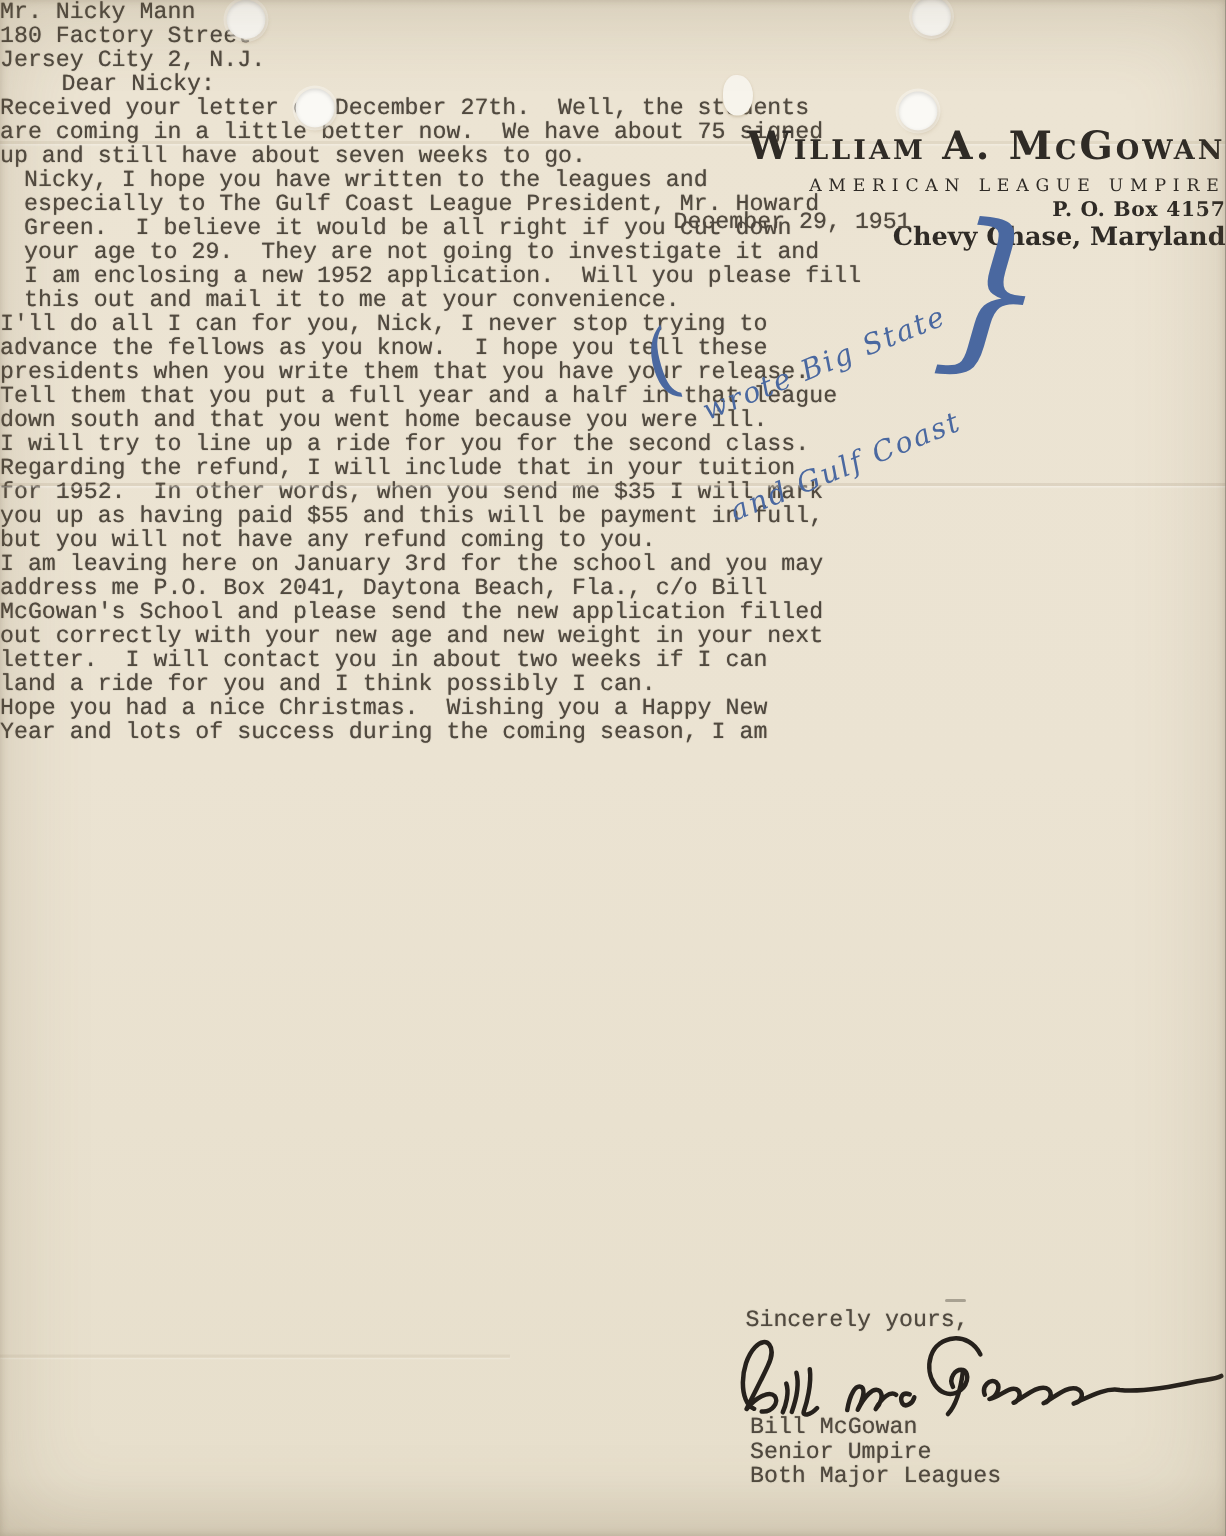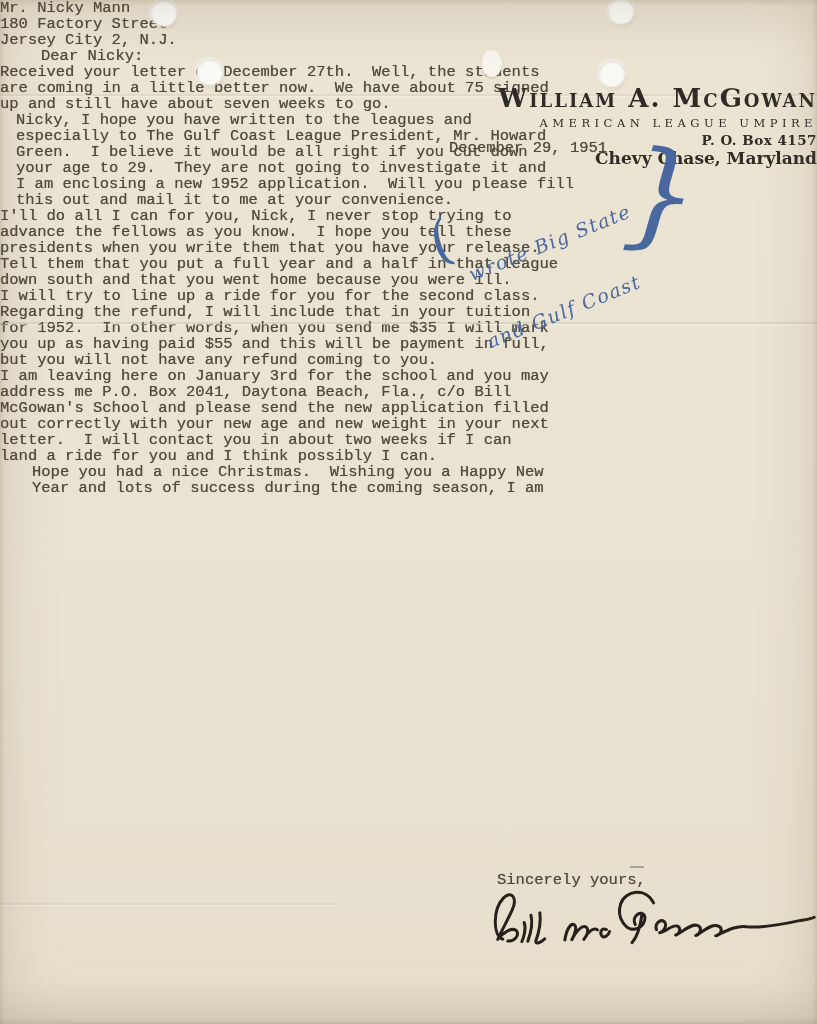--- a/index.html
+++ b/index.html
@@ -105,31 +105,34 @@
 Regarding the refund, I will include that in your tuition
 for 1952.  In other words, when you send me $35 I will mark
 you up as having paid $55 and this will be payment in full,
 but you will not have any refund coming to you.</div>
     <div class="typed block para" style="position:static;">I am leaving here on January 3rd for the school and you may
 address me P.O. Box 2041, Daytona Beach, Fla., c/o Bill
 McGowan's School and please send the new application filled
 out correctly with your new age and new weight in your next
 letter.  I will contact you in about two weeks if I can
 land a ride for you and I think possibly I can.</div>
-    <div class="typed block para" style="position:static;padding-left:32px;">Hope you had a nice Christmas.  Wishing you a Happy New
+    <div class="typed block para" style="position:static;">Hope you had a nice Christmas.  Wishing you a Happy New
 Year and lots of success during the coming season, I am</div>
   </div>
 
   <div class="typed" id="closing">Sincerely yours,</div>
   <div id="stray-mark"></div>
 
   <svg id="signature" viewBox="0 0 334 66" aria-label="Bill McGowan signature">
     <g fill="none" stroke="#26211c" stroke-width="3" stroke-linecap="round" stroke-linejoin="round">
       <path d="M18 52 C8 48 9 22 20 11 C28 3 35 11 28 24 C23 34 17 44 13 52 C19 45 28 40 32 44 C35 48 30 55 23 54"></path>
       <path d="M40 36 C42 42 39 51 37 55 M47 29 C49 38 45 50 43 55 M56 27 C57 37 53 50 51 55 C50 58 55 58 60 53"></path>
       <path d="M80 55 C82 45 86 38 90 40 C93 42 90 50 87 55 C92 46 98 40 102 43 C105 46 102 52 99 55 C103 48 109 43 113 46 M122 46 C117 44 115 48 117 52 C119 55 124 52 125 48"></path>
       <path d="M170 21 C163 5 142 7 137 21 C132 35 142 50 153 46 C161 43 163 33 158 31 C153 30 148 36 151 42 M158 32 C156 44 152 55 147 60"></path>
       <path d="M172 48 C170 42 176 37 180 40 C183 43 180 50 175 51 C182 50 188 43 193 45 C197 47 195 53 191 54 C199 50 207 43 213 45 C218 47 216 54 211 55 C219 51 227 44 233 46 C239 48 237 55 231 56 C241 52 252 46 262 48 C275 50 292 48 314 44 C320 43 326 43 330 41"></path>
     </g>
   </svg>
 
+  <div class="typed" id="signoff">Bill McGowan
+Senior Umpire
+Both Major Leagues</div>
 
 </div>
 
 </body></html>

